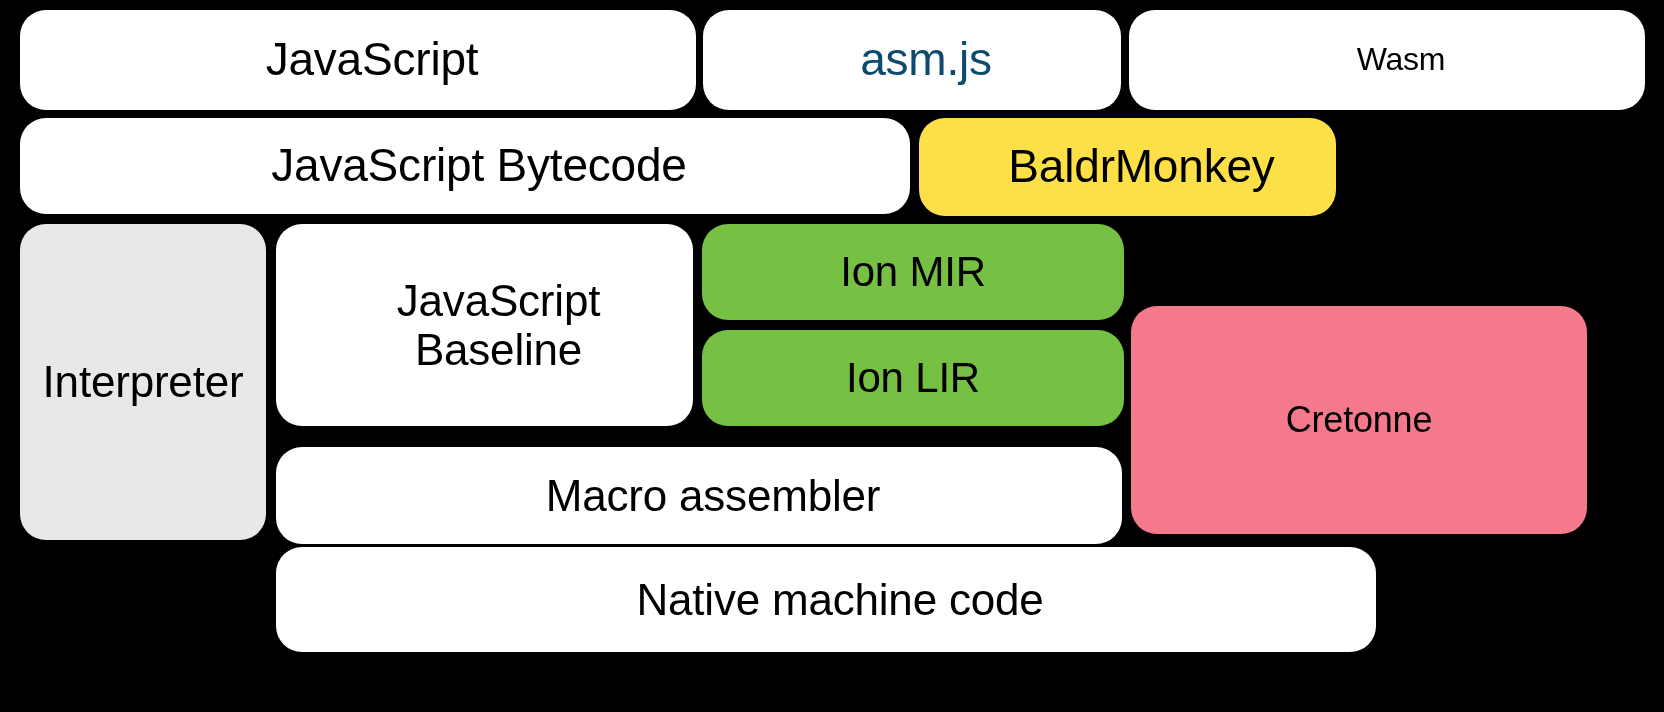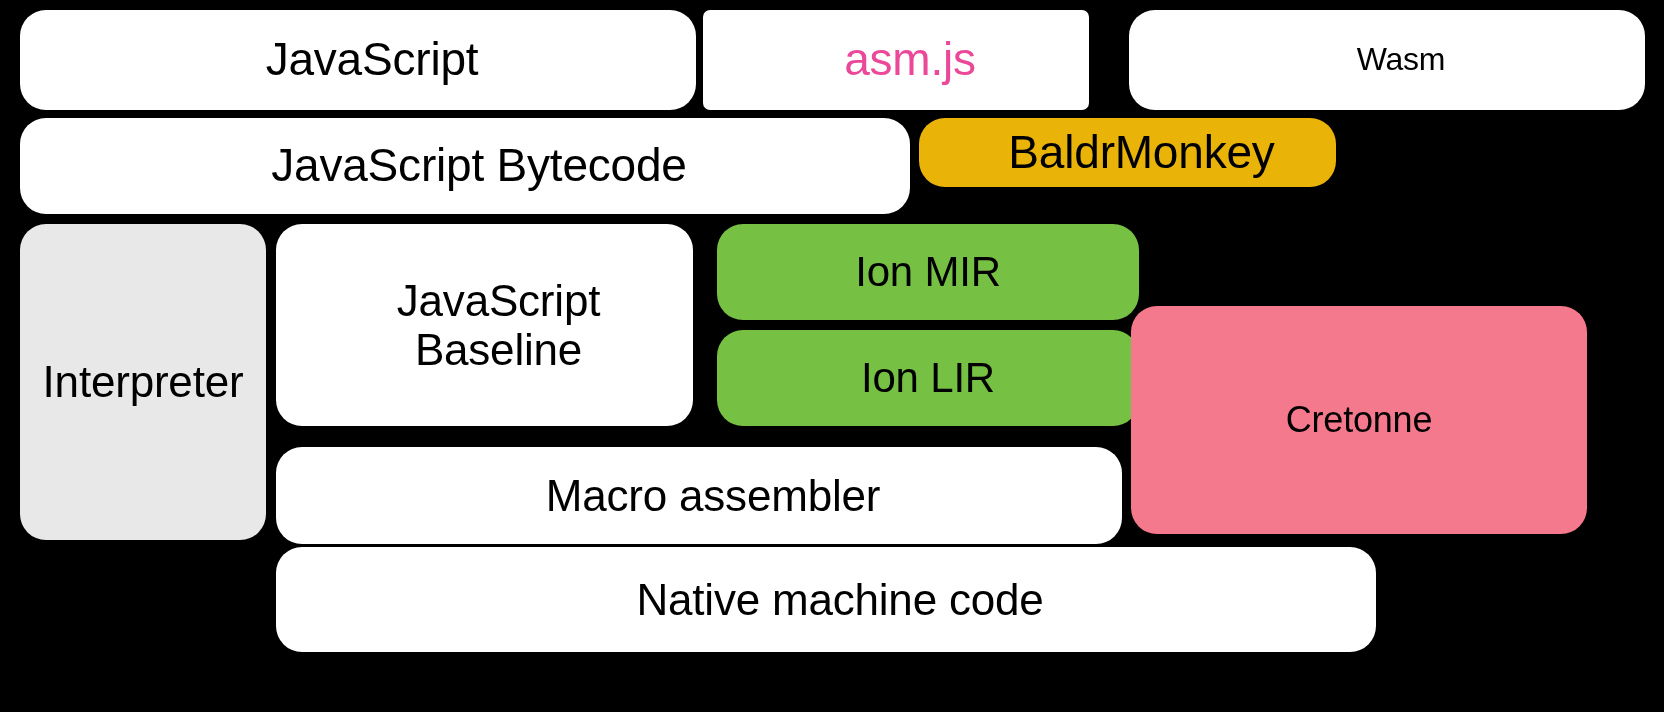--- a/index.html
+++ b/index.html
@@ -26,46 +26,46 @@
     color: #000000;
     background: #FFFFFF;
     border-radius: 26px;
     line-height: 1.12;
     white-space: pre-line;
     font-weight: 400;
     letter-spacing: -0.2px;
   }
   .node.white   { background: #FFFFFF; padding-left: 28px; }
   .node.grey    { background: #E8E8E8; }
-  .node.green   { background: #76C043; margin-left: 15px; }
+  .node.green   { background: #76C043; }
   .node.pink    { background: #F4798C; }
   .node .label  { display: block; padding: 0 10px; }
 </style>
 </head>
 <body>
 
 <div id="stage" style="background: rgb(0, 0, 0);">
 
   <div class="node white" style="left: 20px; top: 10px; width: 676px; height: 100px; font-size: 46px; background: rgb(255, 255, 255); color: rgb(0, 0, 0);">
     <span class="label">JavaScript</span>
   </div>
 
-  <div class="node white" style="left: 703px; top: 10px; width: 386px; height: 100px; font-size: 46px; background: rgb(255, 255, 255); color: #ec4899; border-radius: 7px;">
+  <div class="node white" style="left: 703px; top: 10px; width: 418px; height: 100px; font-size: 46px; background: rgb(255, 255, 255); color: #0c4a6e;">
     <span class="label">asm.js</span>
   </div>
 
   <div class="node white" style="left: 1129px; top: 10px; width: 516px; height: 100px; font-size: 32px; background: rgb(255, 255, 255); color: rgb(0, 0, 0); text-align: right;">
     <span class="label">Wasm</span>
   </div>
 
   <div class="node white" style="left: 20px; top: 118px; width: 890px; height: 96px; font-size: 46px; background: rgb(255, 255, 255); color: rgb(0, 0, 0);">
     <span class="label">JavaScript Bytecode</span>
   </div>
 
-  <div class="node white" style="left: 919px; top: 118px; width: 417px; height: 69px; font-size: 46px; background: #eab308; color: rgb(0, 0, 0);">
+  <div class="node white" style="left: 919px; top: 118px; width: 417px; height: 98px; font-size: 46px; background: #fde047; color: rgb(0, 0, 0);">
     <span class="label">BaldrMonkey</span>
   </div>
 
   <div class="node grey" style="left: 20px; top: 224px; width: 246px; height: 316px; font-size: 44px; background: rgb(232, 232, 232); color: rgb(0, 0, 0);">
     <span class="label">Interpreter</span>
   </div>
 
   <div class="node white" style="left: 276px; top: 224px; width: 417px; height: 202px; font-size: 44px; background: rgb(255, 255, 255); color: rgb(0, 0, 0);">
     <span class="label">JavaScript
 Baseline</span>

